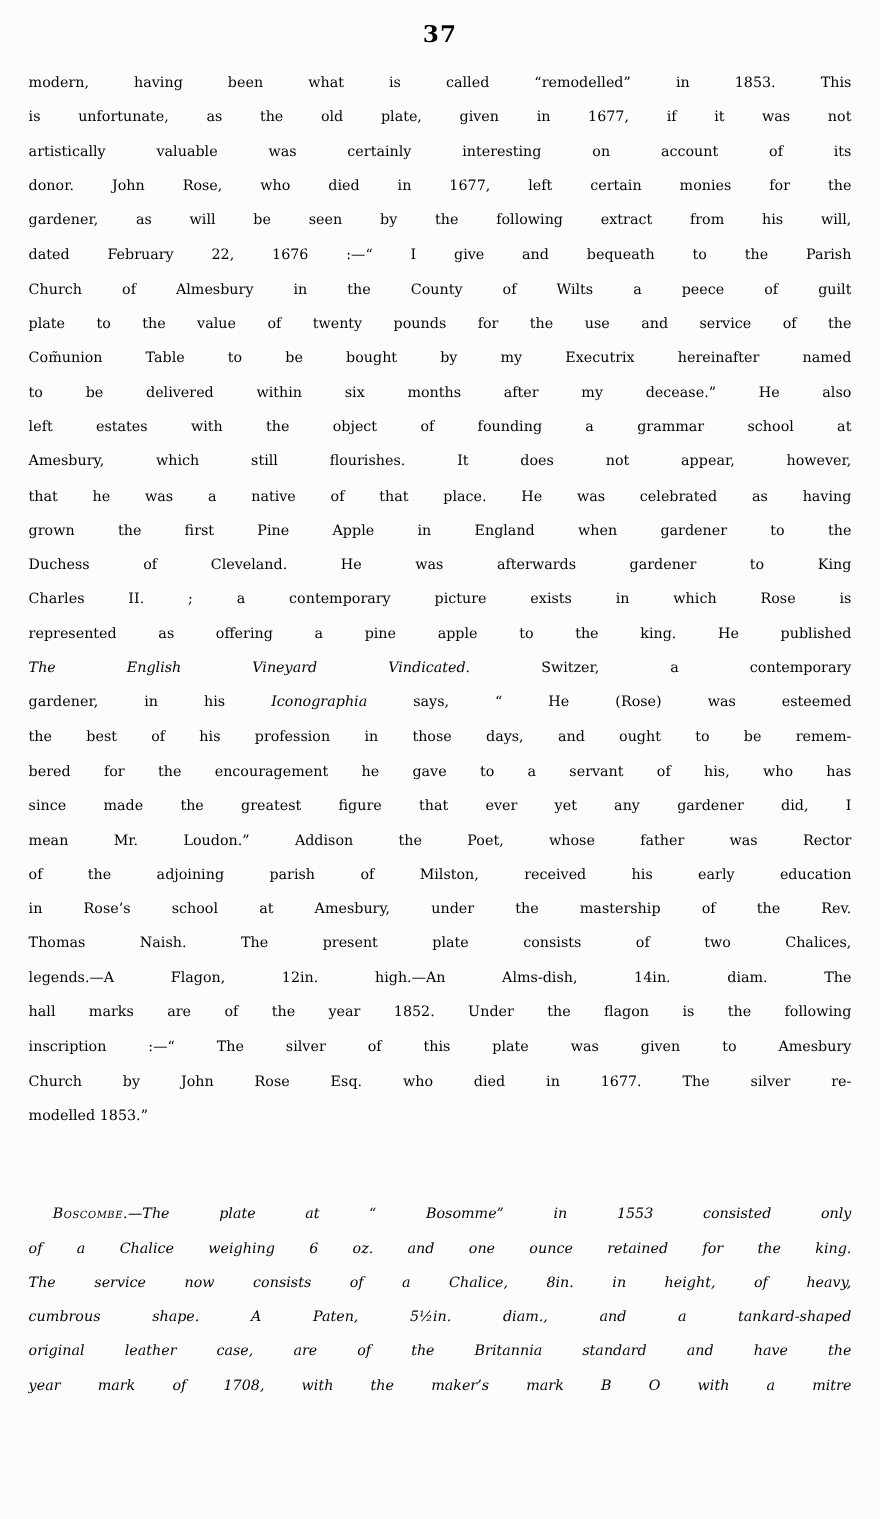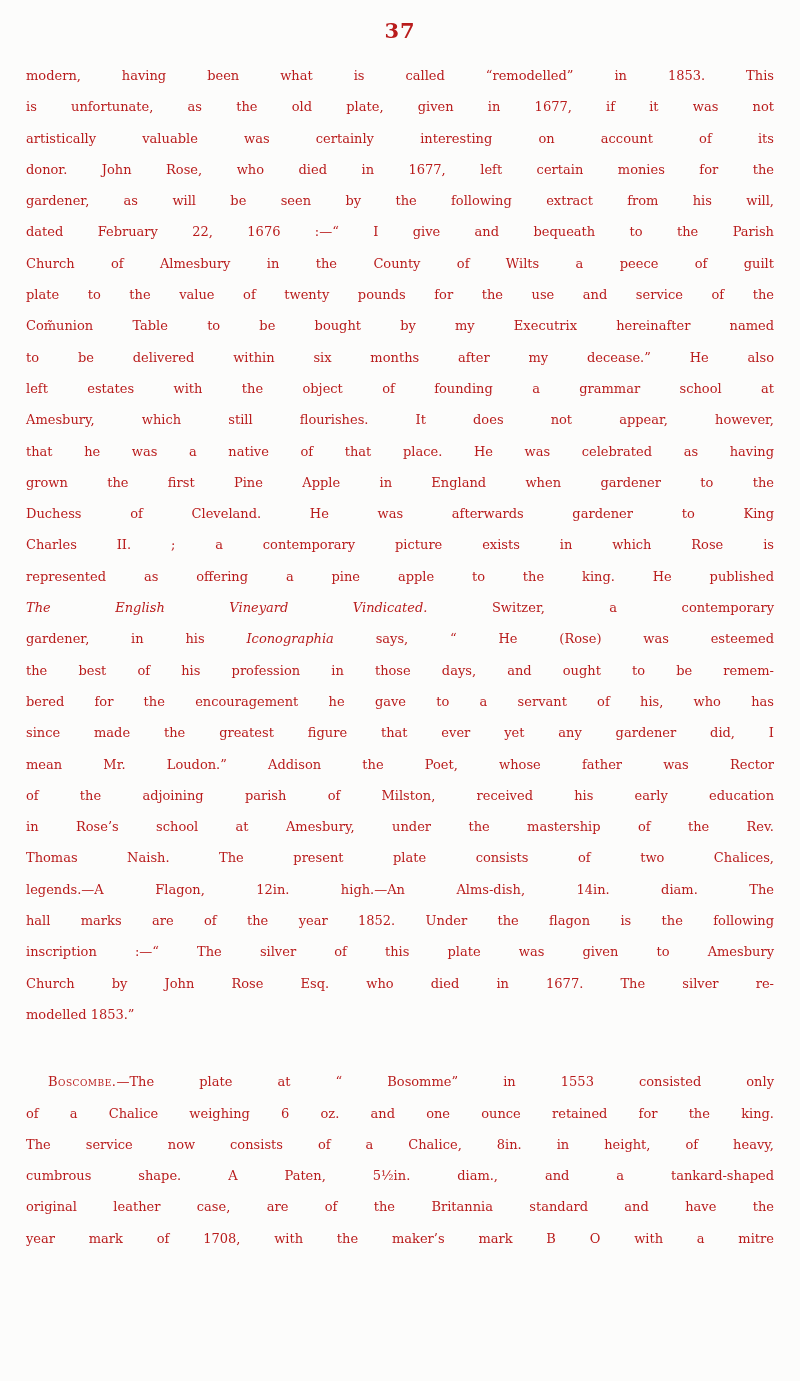--- a/index.html
+++ b/index.html
@@ -7,21 +7,21 @@
     padding: 0;
     background: #e8e8e8;
   }
   .page {
     position: relative;
     width: 800px;
     height: 1381px;
     margin: 0 auto;
     background: #fcfcfb;
     font-family: "DejaVu Serif", "Liberation Serif", serif;
-    color: #b91c1c;
+    color: #000000;
     overflow: hidden;
   }
   .page-number {
     position: absolute;
     top: 18px;
     left: 0;
     right: 0;
     text-align: center;
     font-size: 21px;
     font-weight: bold;
@@ -30,21 +30,22 @@
   .text-block {
     position: absolute;
     top: 60px;
     left: 26px;
     width: 748px;
   }
   .paragraph {
     margin: 0;
   }
   .paragraph + .paragraph {
-    margin-top: 36px;
+    margin-top: 58px;
+    font-style: italic;
   }
   .line {
     font-size: 13px;
     line-height: 31.3px;
     height: 31.3px;
     text-align: justify;
     text-align-last: justify;
     white-space: nowrap;
     overflow: visible;
   }

